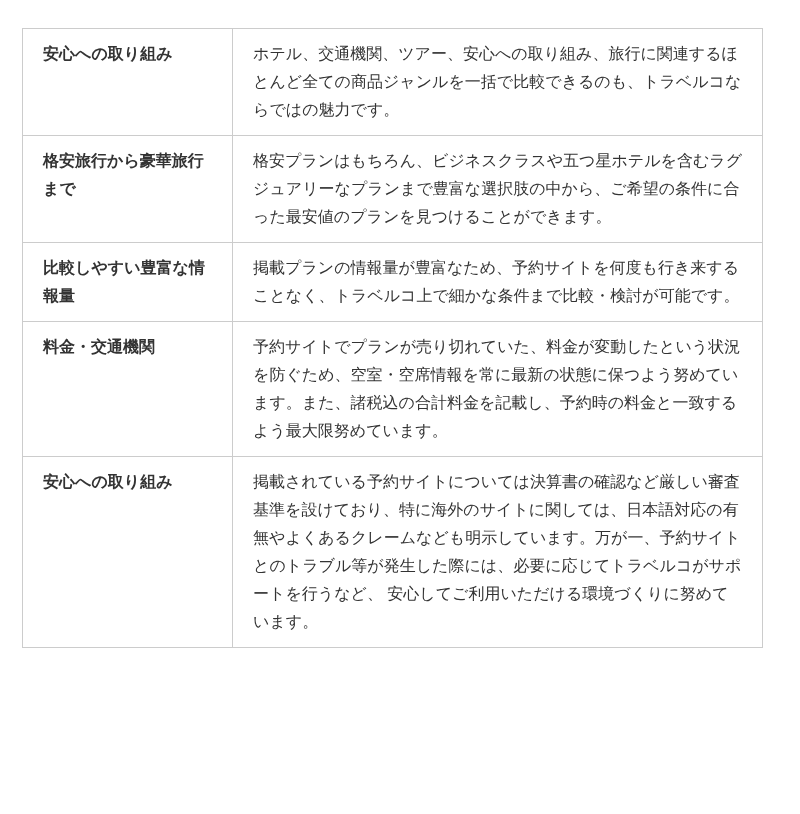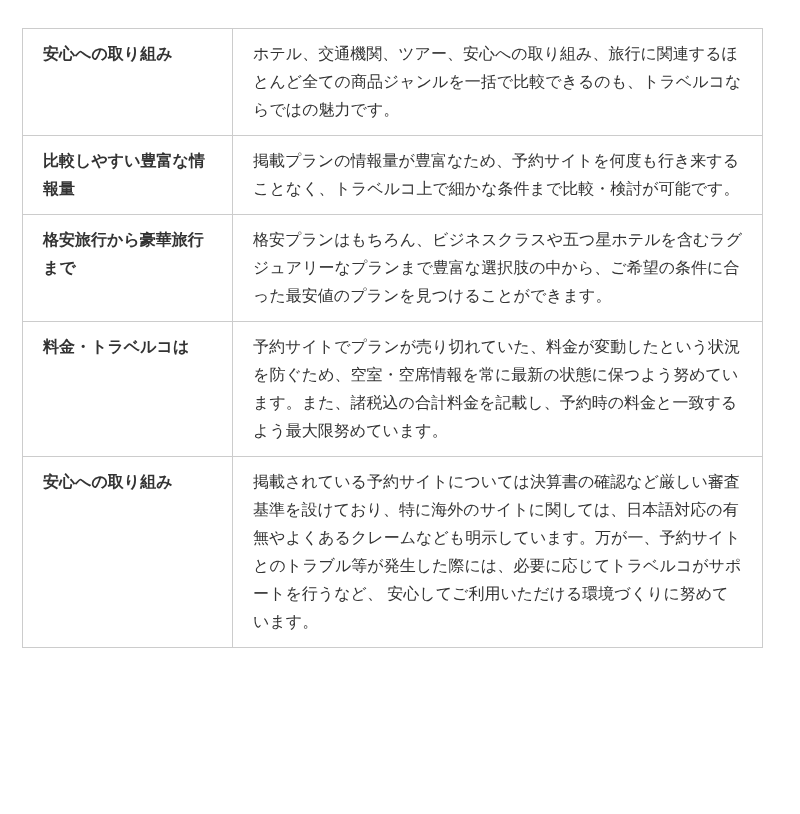--- a/index.html
+++ b/index.html
@@ -46,29 +46,29 @@
   <colgroup>
     <col style="width:210px">
     <col>
   </colgroup>
   <tbody>
     <tr>
       <td class="title-cell">安心への取り組み</td>
       <td class="desc-cell">ホテル、交通機関、ツアー、安心への取り組み、旅行に関連するほとんど全ての商品ジャンルを一括で比較できるのも、トラベルコならではの魅力です。</td>
     </tr>
     <tr>
+      <td class="title-cell">格安旅行から豪華旅行まで</td>
+      <td class="desc-cell">格安プランはもちろん、ビジネスクラスや五つ星ホテルを含むラグジュアリーなプランまで豊富な選択肢の中から、ご希望の条件に合った最安値のプランを見つけることができます。</td>
+    </tr>
+    <tr>
       <td class="title-cell">比較しやすい豊富な情報量</td>
       <td class="desc-cell">掲載プランの情報量が豊富なため、予約サイトを何度も行き来することなく、トラベルコ上で細かな条件まで比較・検討が可能です。</td>
     </tr>
     <tr>
-      <td class="title-cell">格安旅行から豪華旅行まで</td>
-      <td class="desc-cell">格安プランはもちろん、ビジネスクラスや五つ星ホテルを含むラグジュアリーなプランまで豊富な選択肢の中から、ご希望の条件に合った最安値のプランを見つけることができます。</td>
-    </tr>
-    <tr>
-      <td class="title-cell">料金・トラベルコは</td>
+      <td class="title-cell">料金・交通機関</td>
       <td class="desc-cell">予約サイトでプランが売り切れていた、料金が変動したという状況を防ぐため、空室・空席情報を常に最新の状態に保つよう努めています。また、諸税込の合計料金を記載し、予約時の料金と一致するよう最大限努めています。</td>
     </tr>
     <tr>
       <td class="title-cell">安心への取り組み</td>
       <td class="desc-cell">掲載されている予約サイトについては決算書の確認など厳しい審査基準を設けており、特に海外のサイトに関しては、日本語対応の有無やよくあるクレームなども明示しています。万が一、予約サイトとのトラブル等が発生した際には、必要に応じてトラベルコがサポートを行うなど、 安心してご利用いただける環境づくりに努めています。</td>
     </tr>
   </tbody>
 </table>
 
 </body></html>

